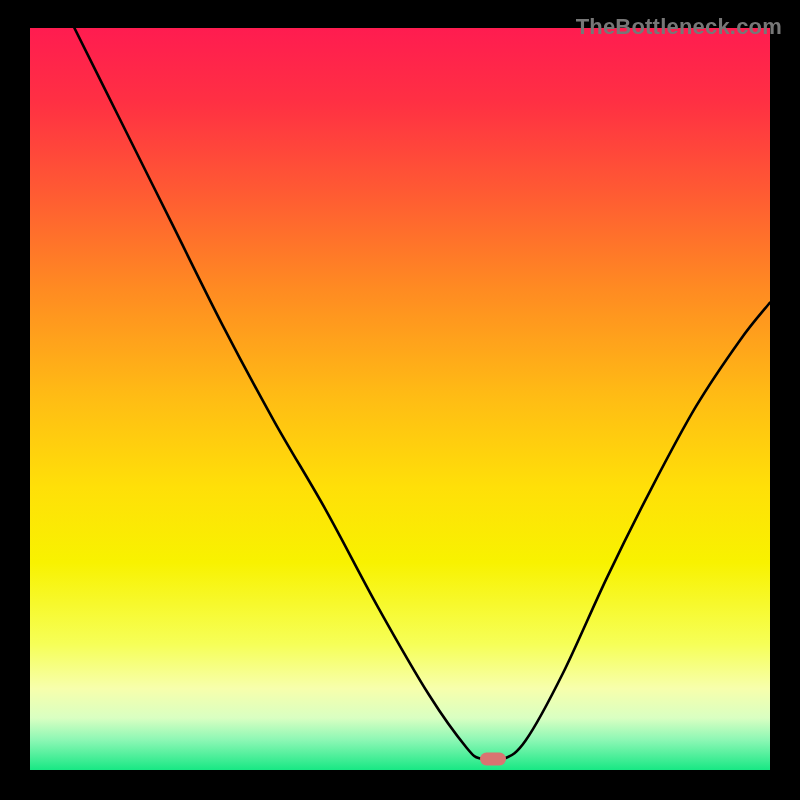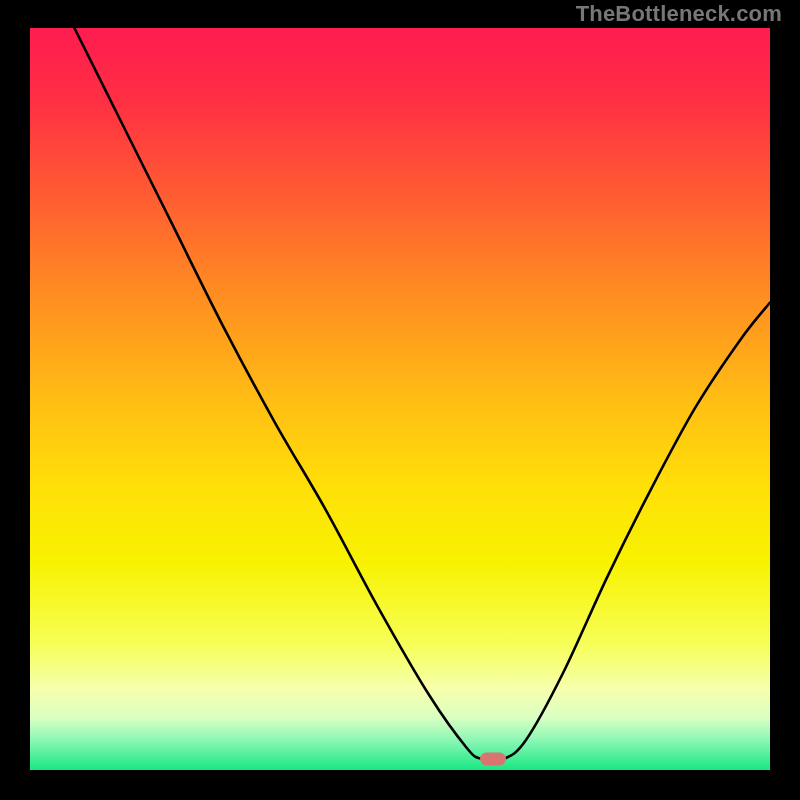--- a/index.html
+++ b/index.html
@@ -11,21 +11,21 @@
   }
   .outer {
     width: 800px;
     height: 800px;
     background: #000;
     position: relative;
     box-sizing: border-box;
   }
   .watermark {
     position: absolute;
-    top: 1px;
+    top: 14px;
     right: 18px;
     font-family: Arial, Helvetica, sans-serif;
     font-size: 22px;
     font-weight: bold;
     color: #777;
     z-index: 10;
     letter-spacing: 0.2px;
   }
   
   .plot {

